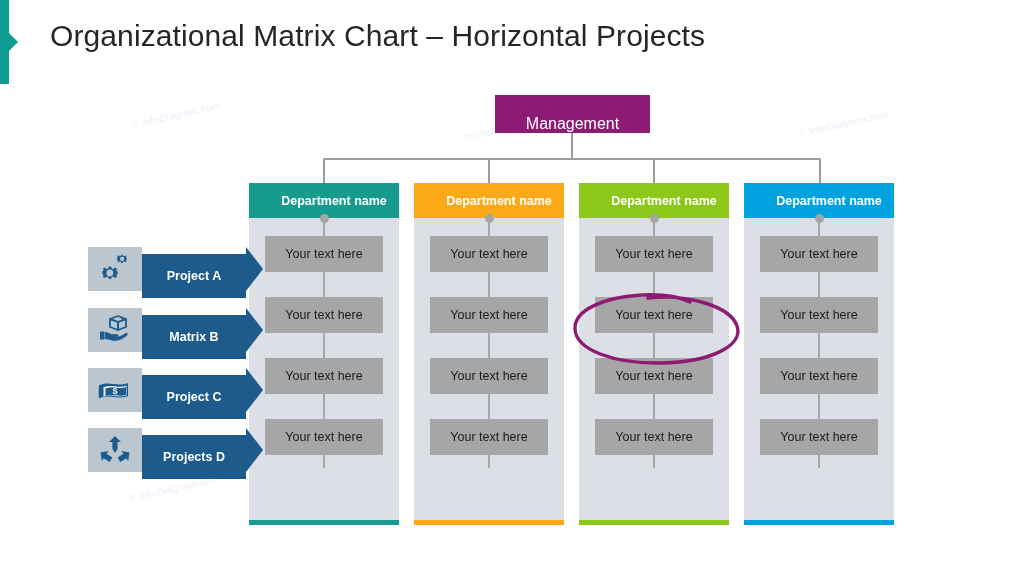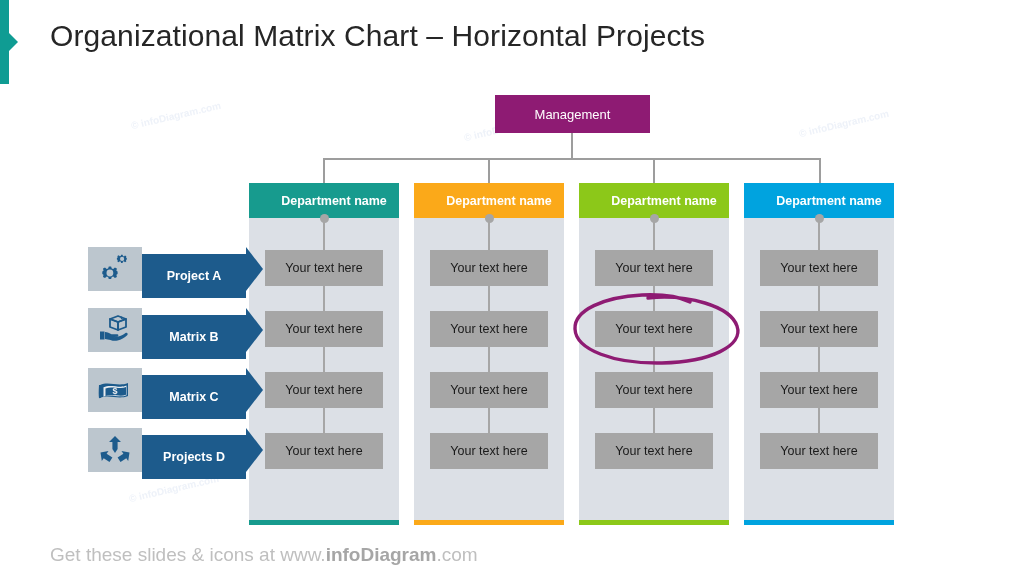--- a/index.html
+++ b/index.html
@@ -40,22 +40,22 @@
     white-space: nowrap;
   }
 
   
   .mgmt-box {
     position: absolute;
     left: 495px; top: 95px;
     width: 155px; height: 38px;
     background: #8E1B73;
     color: #ffffff;
-    font-size: 13px;
-    display: flex; align-items: center; justify-content: center;
+    font-size: 16px;
+    display: flex; align-items: flex-end; justify-content: center;
     z-index: 6;
   }
 
   
   .conn { position: absolute; background: #9D9D9D; z-index: 2; }
   .conn-v-main { left: 571px; top: 133px; width: 2px; height: 26px; }
   .conn-h-bus  { left: 323px; top: 158px; width: 498px; height: 2px; }
   .conn-drop   { top: 158px; width: 2px; height: 26px; }
 
   
@@ -95,21 +95,21 @@
     position: absolute;
     left: 50%; top: 0px;
     margin-left: -1px;
     width: 2px; height: 250px;
     background: #A6A6A6;
     z-index: 1;
   }
 
   .cell {
     position: relative;
-    margin: 14px auto 25px auto;
+    margin: 0 auto 25px auto;
     width: 118px; height: 36px;
     background: #A6A6A6;
     color: #1A1A1A;
     font-size: 12.5px;
     display: flex; align-items: center; justify-content: center;
     z-index: 4;
   }
   .cell:last-child { margin-bottom: 0; }
 
   
@@ -304,21 +304,21 @@
     <div class="prow-icon" data-name="banknote-dollar-icon">
       <svg width="34" height="30" viewBox="0 0 34 30" aria-hidden="true">
         <path d="M2 10c9-4 18 2 28-2v13C20 25 11 19 2 23z" fill="#1D5B8C"></path>
         <path d="M5.5 12.2c8-3.3 16 1.6 23-1.6v9.6c-7 3.2-15-1.7-23 1.5z" fill="#E8ECF0"></path>
         <path d="M7.5 13.4c7-2.7 14.5 1.4 20.5-1.3v7.6c-6 2.7-13.5-1.4-20.5 1.3z" fill="#1D5B8C"></path>
         <text x="17" y="19.4" font-family="'Liberation Sans',sans-serif" font-size="9" font-weight="700" fill="#E8ECF0" text-anchor="middle">$</text>
         <path d="M2 10c0 0-.6 9 0 13" fill="none" stroke="#1D5B8C" stroke-width="2"></path>
       </svg>
     </div>
     <div class="prow-label" data-name="project-label">
-      <span data-name="project-label-text">Matrix C</span>
+      <span data-name="project-label-text">Project C</span>
     </div>
     <div class="prow-arrow" data-name="project-arrow-tip"></div>
   </div>
 
   <div class="prow" style="left:88px; top:428px;" data-name="project-row-d">
     <div class="prow-icon" data-name="diverging-arrows-icon">
       <svg width="32" height="30" viewBox="0 0 32 30" aria-hidden="true">
         <g fill="#1D5B8C">
           <path d="M16 1l6 6h-3.4v7h-5.2V7H10z"></path>
           <path d="M13.4 14h5.2l-2.6 4z"></path>
@@ -330,17 +330,14 @@
     <div class="prow-label" data-name="project-label">
       <span data-name="project-label-text">Projects D</span>
     </div>
     <div class="prow-arrow" data-name="project-arrow-tip"></div>
   </div>
 
   <svg class="highlight" viewBox="0 0 176 80" data-name="highlight-ellipse-annotation">
     <path d="M78 10 C118 6 160 18 167 38 C174 58 140 74 92 75 C44 76 6 62 5 41 C4 22 34 9 72 7 C96 6 112 10 120 14" fill="none" stroke="#8E1B73" stroke-width="3.4" stroke-linecap="round"></path>
   </svg>
 
-  <div class="footer" data-name="footer-credit">
-    <span data-name="footer-prefix">Get these slides &amp; icons at www.</span><b data-name="footer-brand">infoDiagram</b><span data-name="footer-suffix">.com</span>
-  </div>
 
 </div>
 
 </body></html>

